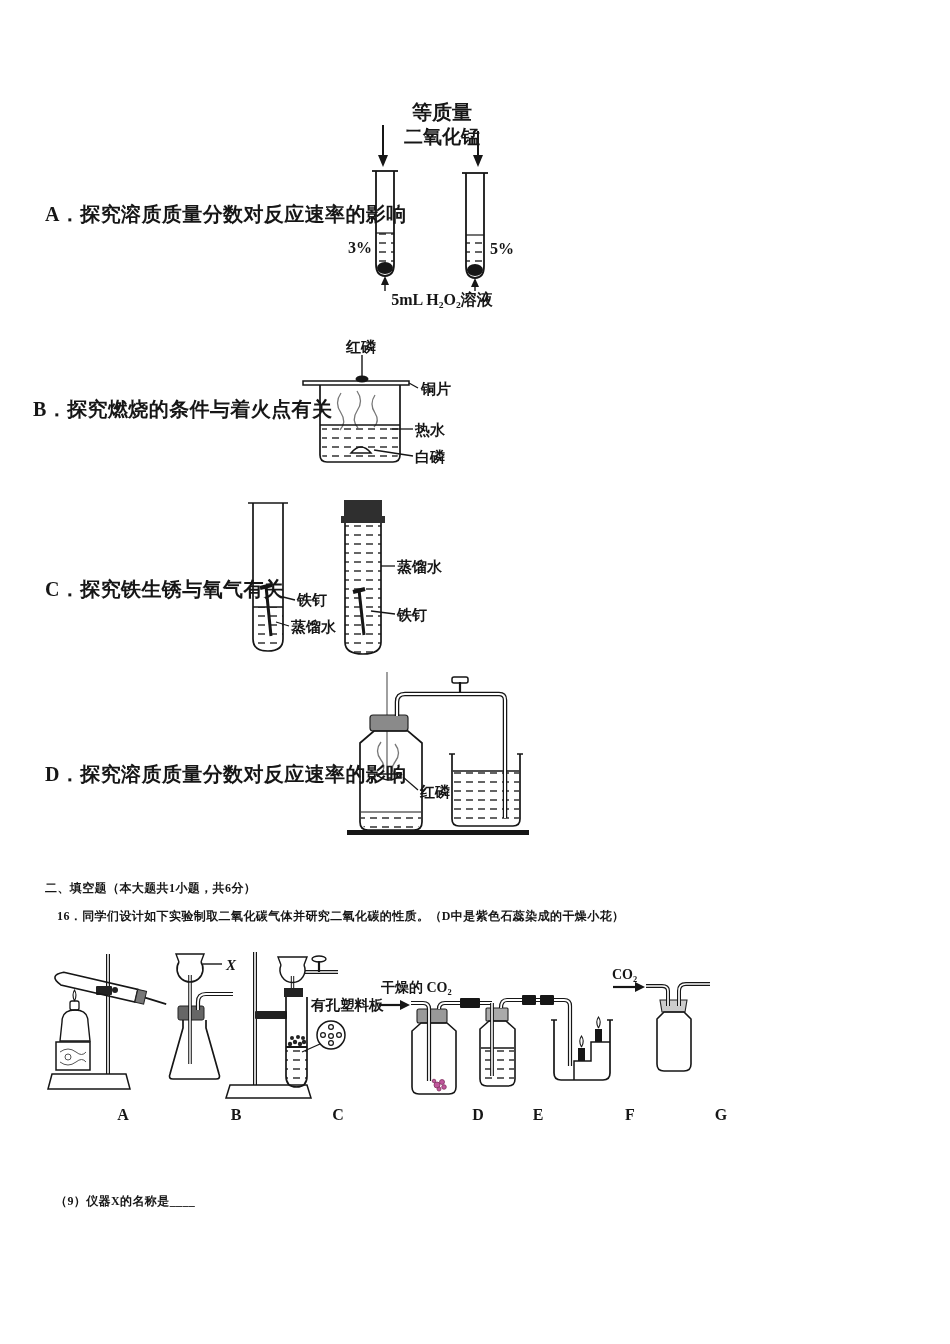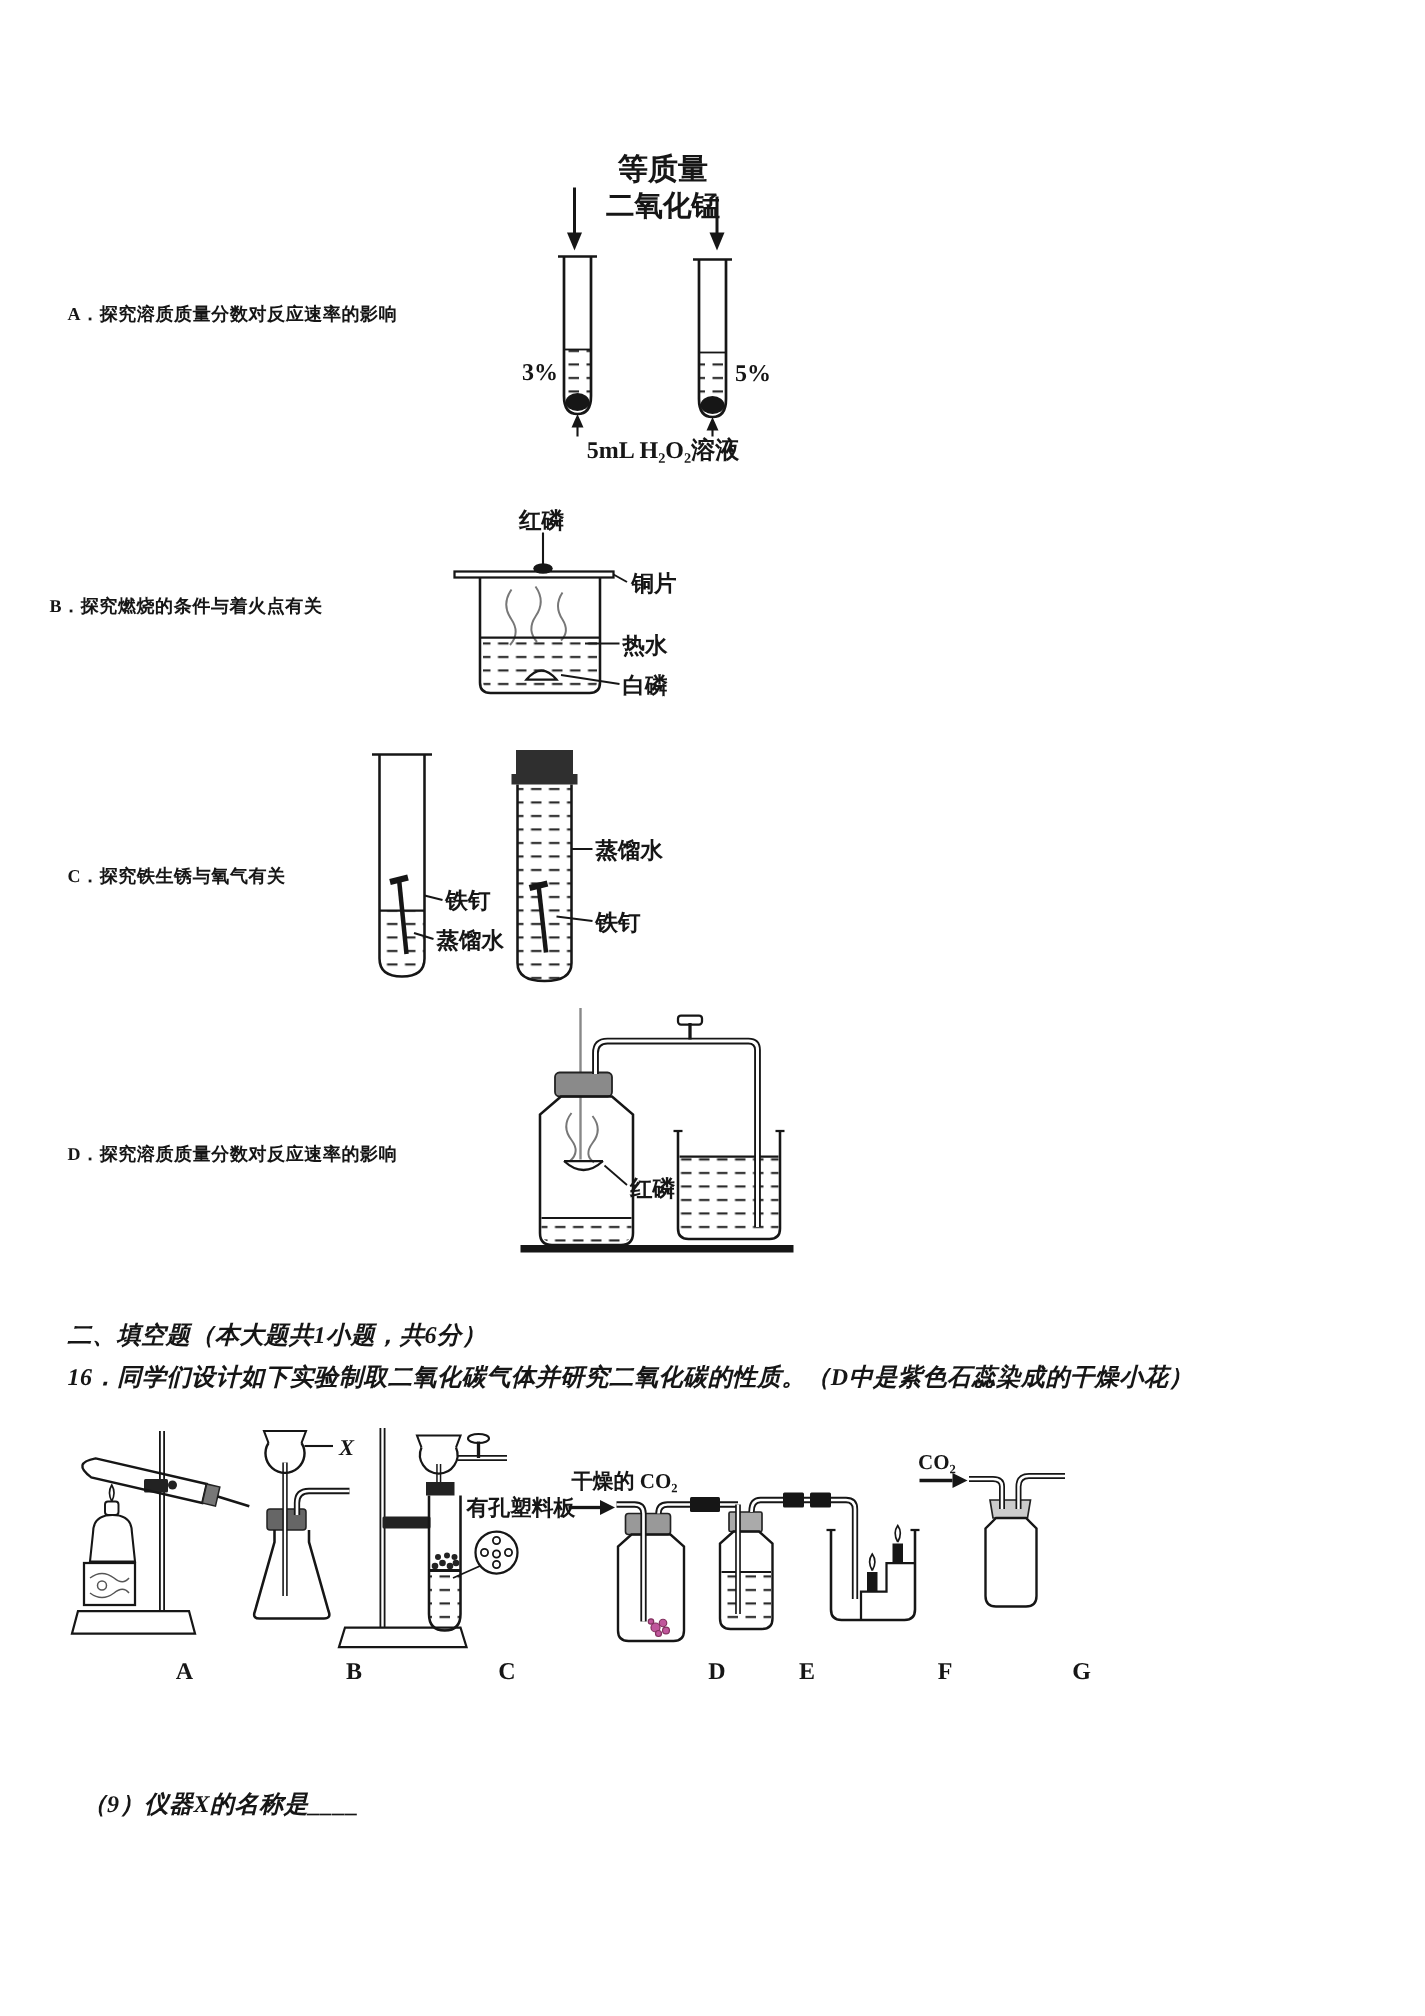--- a/index.html
+++ b/index.html
@@ -1,20 +1,20 @@
 <!DOCTYPE html>
 <html><head>
 <meta charset="utf-8">
 <style>
   html,body{margin:0;padding:0;}
   body{width:950px;height:1344px;position:relative;background:#ffffff;
        font-family:"Liberation Serif","DejaVu Serif",serif;color:#161616;overflow:hidden;}
   .abs{position:absolute;}
-  .cap{position:absolute;font-size:12px;font-weight:700;letter-spacing:.4px;white-space:nowrap;}
-  .heading{position:absolute;font-size:16px;font-weight:700;letter-spacing:.4px;white-space:nowrap;font-style:italic;}
+  .cap{position:absolute;font-size:20px;font-weight:700;letter-spacing:.4px;white-space:nowrap;}
+  .heading{position:absolute;font-size:12px;font-weight:700;letter-spacing:.4px;white-space:nowrap;}
   .letter{position:absolute;font-size:16px;font-weight:700;transform:translateX(-50%);}
   svg{position:absolute;overflow:visible;}
   svg text{font-family:"Liberation Serif","DejaVu Serif",serif;font-weight:700;fill:#161616;}
   .ink{stroke:#161616;fill:none;}
 </style>
 </head>
 <body>
 
 <svg width="0" height="0" style="position:absolute">
   <defs>
@@ -139,21 +139,21 @@
   </g>
   <g>
     <line x1="115" y1="23" x2="115" y2="12" class="ink" stroke-width="2.2"></line>
     <rect x="107" y="7" width="16" height="6" rx="2" fill="#fff" class="ink" stroke-width="1.5"></rect>
   </g>
   <rect x="2" y="160" width="182" height="5" fill="#161616"></rect>
 </svg>
 <div class="cap" style="left:45px;top:761px">D．探究溶质质量分数对反应速率的影响</div>
 
 <div class="heading" style="left:45px;top:880px">二、填空题（本大题共1小题，共6分）</div>
-<div class="heading" style="left:45px;top:908px">16．同学们设计如下实验制取二氧化碳气体并研究二氧化碳的性质。（D中是紫色石蕊染成的干燥小花）</div>
+<div class="heading" style="left:57px;top:908px">16．同学们设计如下实验制取二氧化碳气体并研究二氧化碳的性质。（D中是紫色石蕊染成的干燥小花）</div>
 
 <svg class="abs" style="left:40px;top:948px" width="690" height="152" viewBox="0 0 690 152">
 
   <g>
     <line x1="68" y1="6" x2="68" y2="126" stroke="#161616" stroke-width="4"></line>
     <line x1="68" y1="6" x2="68" y2="126" stroke="#fff" stroke-width="1.6"></line>
     <path d="M12,126 H86 L90,141 H8 Z" fill="#fff" class="ink" stroke-width="1.5"></path>
     <rect x="16" y="94" width="34" height="28" fill="#fff" class="ink" stroke-width="1.5"></rect>
     <path d="M20,104 q8,-6 16,0 q6,5 10,0" stroke="#555" stroke-width="1" fill="none"></path>
     <path d="M20,114 q8,6 16,0 q6,-5 10,0" stroke="#555" stroke-width="1" fill="none"></path>

